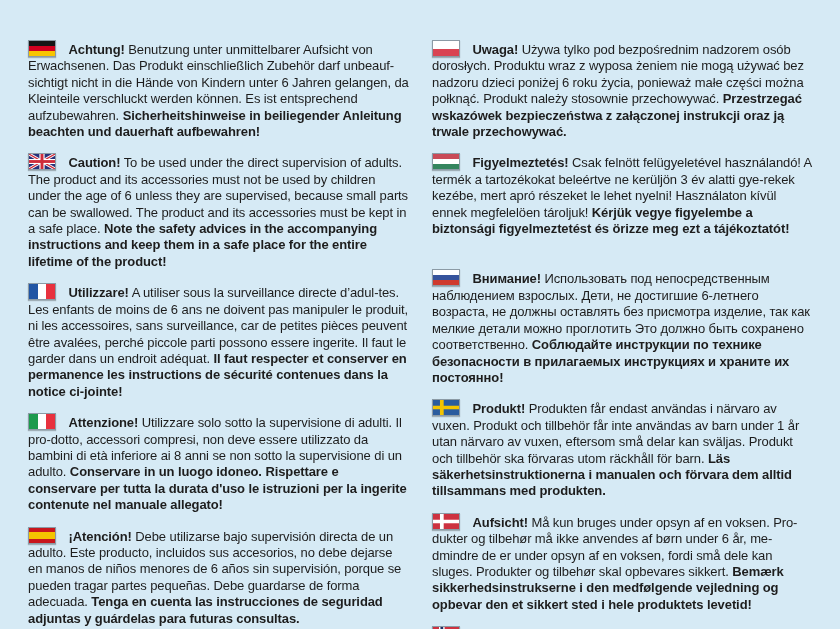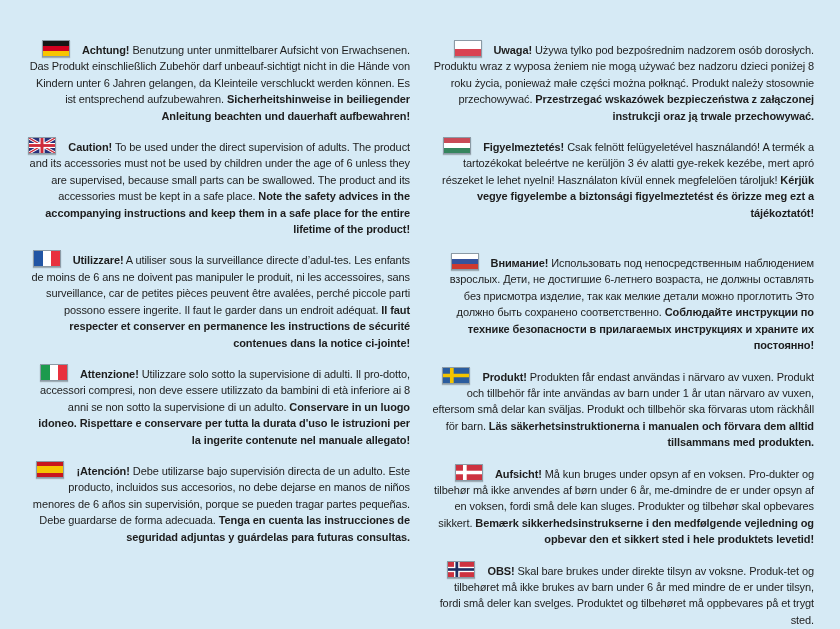--- a/index.html
+++ b/index.html
@@ -13,24 +13,24 @@
   .page{
     box-sizing:border-box;
     width:840px;height:629px;
     padding:40px 26px 10px 28px;
     display:flex;
     gap:22px;
   }
   .col{flex:1;min-width:0;}
   .section{
     margin:0 0 13px 0;
-    font-size:11px;
+    font-size:13px;
     line-height:16.4px;
     letter-spacing:-0.1px;
-    text-align:right;
+    text-align:left;
   }
   .section b{font-weight:bold;}
   .flag{
     display:inline-block;
     width:28px;height:17px;
     vertical-align:-3px;
     margin-right:9px;
     border:1px solid #8b9aa5;
     box-sizing:border-box;
     box-shadow:0 1px 1px rgba(0,0,0,.25);
@@ -95,21 +95,21 @@
       <b>Tenga en cuenta las instrucciones de seguridad adjuntas y guárdelas para futuras consultas.</b>
     </p>
 
   </div>
 
   <div class="col">
 
     <p class="section">
       <span class="flag flag-pl"></span>
       <b>Uwaga!</b>
-      <span>Używa tylko pod bezpośrednim nadzorem osób dorosłych. Produktu wraz z wyposa żeniem nie mogą używać bez nadzoru dzieci poniżej 8 roku życia, ponieważ małe części można połknąć. Produkt należy stosownie przechowywać.</span>
+      <span>Używa tylko pod bezpośrednim nadzorem osób dorosłych. Produktu wraz z wyposa żeniem nie mogą używać bez nadzoru dzieci poniżej 6 roku życia, ponieważ małe części można połknąć. Produkt należy stosownie przechowywać.</span>
       <b>Przestrzegać wskazówek bezpieczeństwa z załączonej instrukcji oraz ją trwale przechowywać.</b>
     </p>
 
     <p class="section">
       <span class="flag flag-hu"></span>
       <b>Figyelmeztetés!</b>
       <span>Csak felnött felügyeletével használandó! A termék a tartozékokat beleértve ne kerüljön 3 év alatti gye-rekek kezébe, mert apró részeket le lehet nyelni! Használaton kívül ennek megfelelöen tároljuk!</span>
       <b>Kérjük vegye figyelembe a biztonsági figyelmeztetést és örizze meg ezt a tájékoztatót!</b>
     </p>
 

